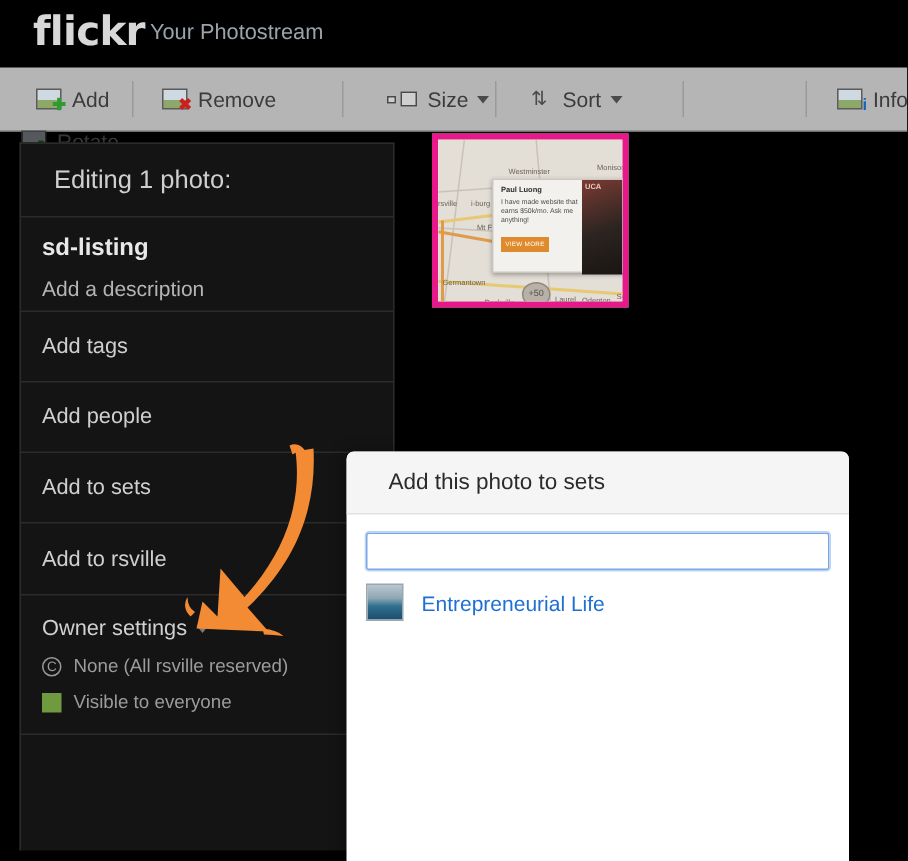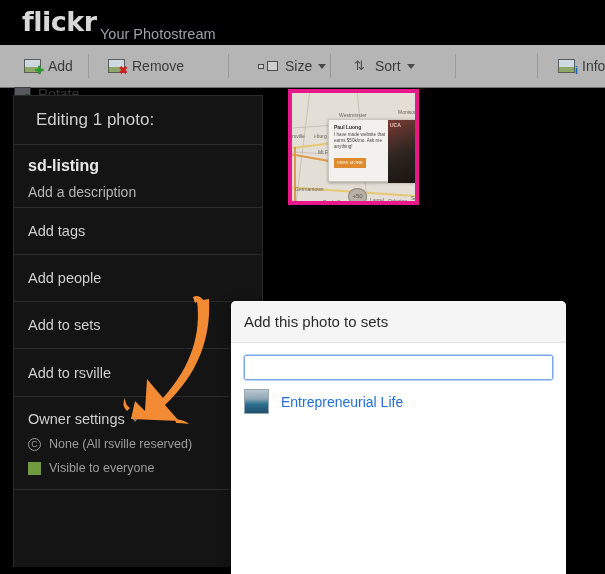--- a/index.html
+++ b/index.html
@@ -29,21 +29,20 @@
     letter-spacing: -0.5px;
     color: #d8d8d8;
     line-height: 28px;
     font-family: "DejaVu Sans", sans-serif;
   }
   #photostream-link {
     position: absolute; left: 100px; top: 13px;
     font-size: 14.5px;
     color: #9aa2aa;
     line-height: 18px;
-    margin-top: 12px;
   }
 
   
   #toolbar {
     position: absolute; left: 0; top: 45px;
     width: 605px; height: 43px;
     background: #b5b5b5;
     border-bottom: 1px solid #6f6f6f;
   }
   .tb-item {
@@ -224,21 +223,21 @@
     background: #ffffff;
     border-radius: 5px;
     box-shadow: 0 2px 10px rgba(0,0,0,.5);
     overflow: hidden;
   }
   #modal-head {
     height: 42px;
     background: #f5f5f5;
     border-bottom: 1px solid #e2e2e2;
     display: flex; align-items: center;
-    padding-left: 13px;
+    padding-left: 28px;
     font-size: 15px; color: #2b2b2b;
   }
   #modal-body { padding: 12px 13px 0 13px; }
   #set-input {
     width: 309px; height: 25px;
     border: 1px solid #7aa7e8;
     outline: 1px solid #bcd3f3;
     border-radius: 2px;
     font-size: 13px;
     padding: 0 5px;

